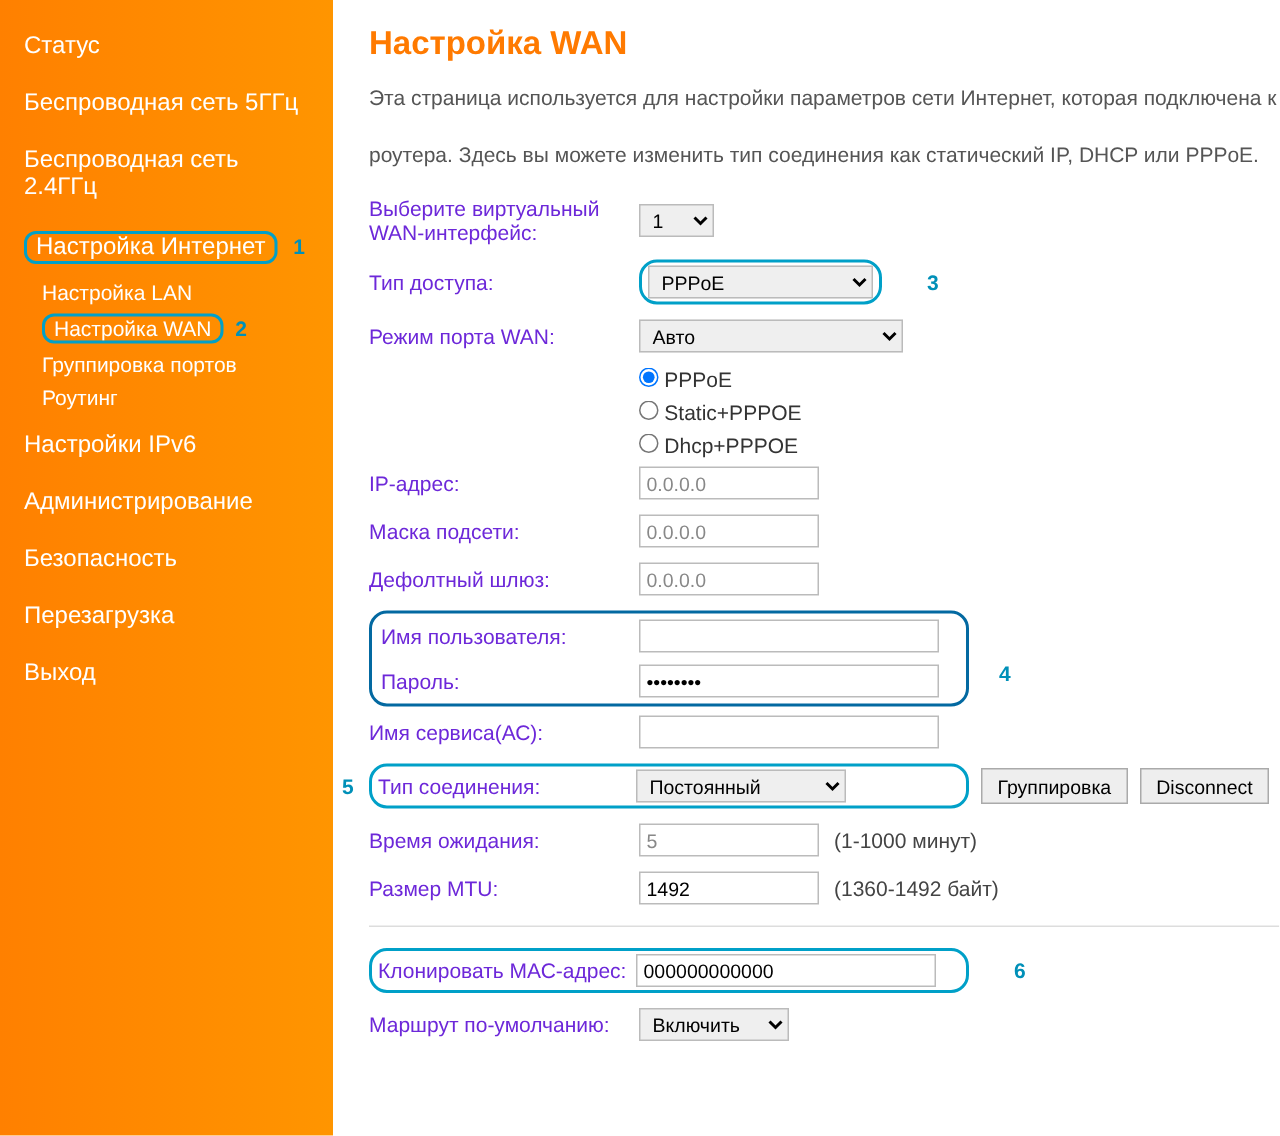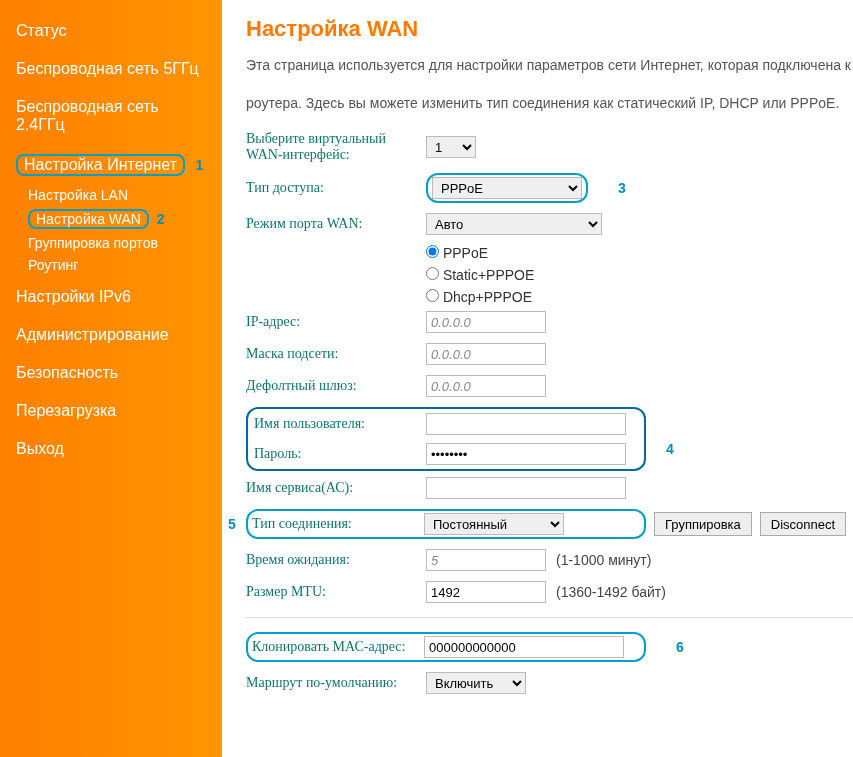--- a/index.html
+++ b/index.html
@@ -55,32 +55,31 @@
   }
   .row {
     display: flex;
     align-items: center;
     margin-bottom: 10px;
     color: #333;
     font-size: 14px;
   }
   .label {
     width: 180px;
-    color: #0f766e;
-    font-family: Liberation Serif, serif;
+    color: #6d28d9;
   }
   select, input[type="text"], input[type="password"] {
     border: 1px solid #bbb;
     height: 22px;
     font-size: 13px;
     padding: 1px 4px;
     background: #fff;
   }
   select { background: #efefef; }
-  .readonly { background: #f0f0f0; color: #888; font-style: italic; }
+  .readonly { background: #f0f0f0; color: #888; }
   .radio-group { padding-left: 180px; }
   .radio-group .radio-row { margin-bottom: 6px; color: #333; }
   .btn {
     border: 1px solid #aaa;
     background: #eee;
     padding: 2px 10px;
     font-size: 13px;
     cursor: pointer;
     height: 24px;
   }

